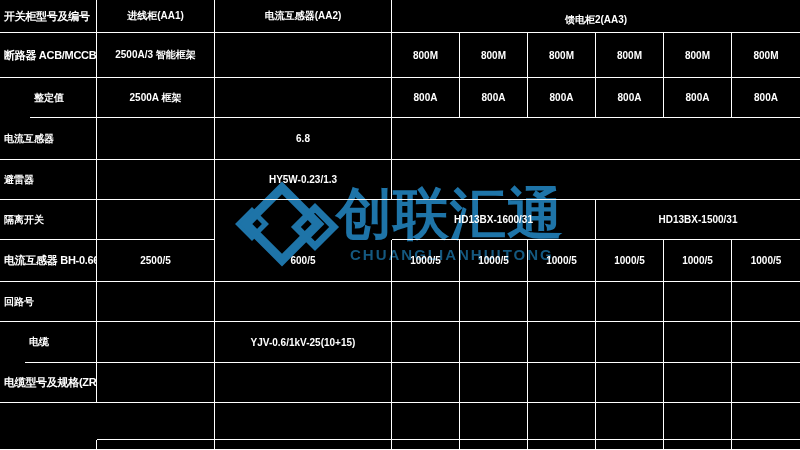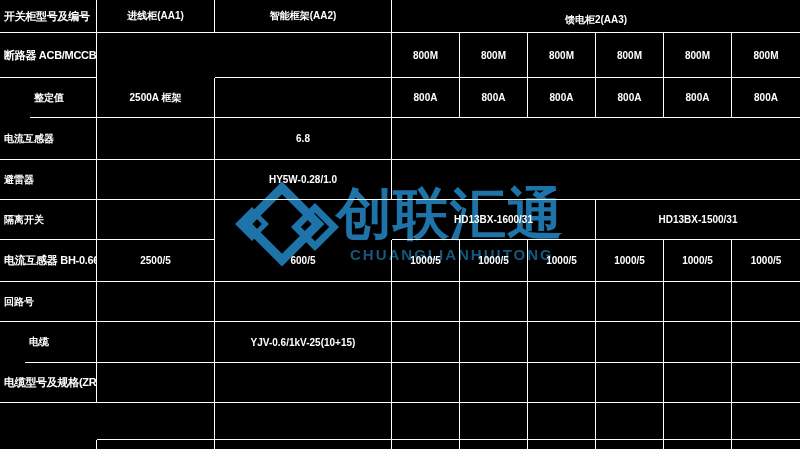--- a/index.html
+++ b/index.html
@@ -59,23 +59,24 @@
       <div class="wm-d1"></div>
       <div class="wm-d2"></div>
     </div>
     <div class="wm-text">创联汇通</div>
     <div class="wm-sub">CHUANGLIANHUITONG</div>
   </div>
 
   <div class="grid" id="grid">
       <div class="cell left small" style="grid-area: 1 / 1 / auto / span 1;">开关柜型号及编号</div>
       <div class="cell" style="grid-area: 1 / 2 / auto / span 1;">进线柜(AA1)</div>
-      <div class="cell" style="grid-area: 1 / 3 / auto / span 1;">智能框架(AA2)</div>
+      <div class="cell" style="grid-area: 1 / 3 / auto / span 1;">电流互感器(AA2)</div>
       <div class="cell lastcol" style="grid-area: 1 / 4 / auto / span 6; margin-top: 8px;">馈电柜2(AA3)</div>
       <div class="cell left small" style="grid-area: 2 / 1 / auto / span 1;">断路器 ACB/MCCB</div>
+      <div class="cell" style="grid-area: 2 / 2 / auto / span 1;">2500A/3 智能框架</div>
       <div class="cell" style="grid-area: 2 / 3 / auto / span 1;"></div>
       <div class="cell" style="grid-area: 2 / 4 / auto / span 1;">800M</div>
       <div class="cell" style="grid-area: 2 / 5 / auto / span 1;">800M</div>
       <div class="cell" style="grid-area: 2 / 6 / auto / span 1;">800M</div>
       <div class="cell" style="grid-area: 2 / 7 / auto / span 1;">800M</div>
       <div class="cell" style="grid-area: 2 / 8 / auto / span 1;">800M</div>
       <div class="cell lastcol" style="grid-area: 2 / 9 / auto / span 1;">800M</div>
       <div class="cell left" style="grid-area: 3 / 1 / auto / span 1; margin-left: 30px;">整定值</div>
       <div class="cell" style="grid-area: 3 / 2 / auto / span 1;">2500A 框架</div>
       <div class="cell" style="grid-area: 3 / 3 / auto / span 1;"></div>
@@ -84,21 +85,21 @@
       <div class="cell" style="grid-area: 3 / 6 / auto / span 1;">800A</div>
       <div class="cell" style="grid-area: 3 / 7 / auto / span 1;">800A</div>
       <div class="cell" style="grid-area: 3 / 8 / auto / span 1;">800A</div>
       <div class="cell lastcol" style="grid-area: 3 / 9 / auto / span 1;">800A</div>
       <div class="cell left" style="grid-area: 4 / 1 / auto / span 1;">电流互感器</div>
       <div class="cell" style="grid-area: 4 / 2 / auto / span 1;"></div>
       <div class="cell" style="grid-area: 4 / 3 / auto / span 1;">6.8</div>
       <div class="cell lastcol" style="grid-area: 4 / 4 / auto / span 6;"></div>
       <div class="cell left" style="grid-area: 5 / 1 / auto / span 1;">避雷器</div>
       <div class="cell" style="grid-area: 5 / 2 / auto / span 1;"></div>
-      <div class="cell" style="grid-area: 5 / 3 / auto / span 1;">HY5W-0.28/1.0</div>
+      <div class="cell" style="grid-area: 5 / 3 / auto / span 1;">HY5W-0.23/1.3</div>
       <div class="cell lastcol" style="grid-area: 5 / 4 / auto / span 6;"></div>
       <div class="cell left" style="grid-area: 6 / 1 / auto / span 1;">隔离开关</div>
       <div class="cell" style="grid-area: 6 / 2 / auto / span 1;"></div>
       <div class="cell" style="grid-area: 6 / 4 / auto / span 3;">HD13BX-1600/31</div>
       <div class="cell lastcol" style="grid-area: 6 / 7 / auto / span 3;">HD13BX-1500/31</div>
       <div class="cell left small" style="grid-area: 7 / 1 / auto / span 1;">电流互感器 BH-0.66</div>
       <div class="cell" style="grid-area: 7 / 2 / auto / span 1;">2500/5</div>
       <div class="cell" style="grid-area: 7 / 3 / auto / span 1;">600/5</div>
       <div class="cell" style="grid-area: 7 / 4 / auto / span 1;">1000/5</div>
       <div class="cell" style="grid-area: 7 / 5 / auto / span 1;">1000/5</div>

